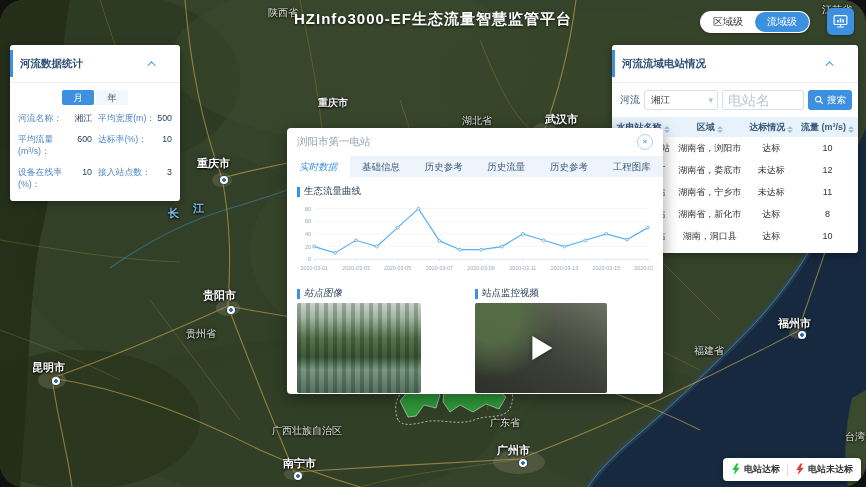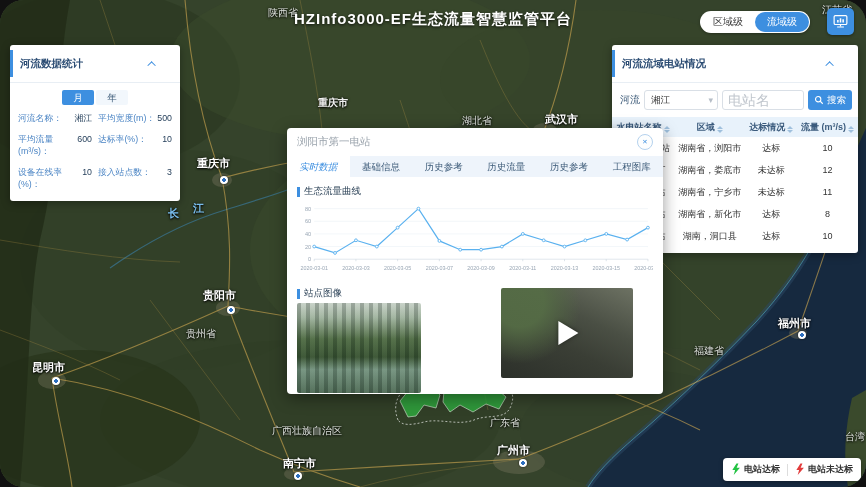--- a/index.html
+++ b/index.html
@@ -76,21 +76,21 @@
   .modal-close{width:16px;height:16px;border-radius:50%;border:1px solid #b5d2ee;background:#fdfefe;
     color:#3d8fe0;font-size:8px;line-height:14px;text-align:center;cursor:pointer;}
   .modal-tabs{display:flex;height:21px;background:#eef4fb;}
   .m-tab{flex:1;text-align:center;font-size:9.5px;line-height:21px;color:#3c5a78;cursor:pointer;}
   .m-tab.active{background:#fff;color:#3d8fe0;font-style:italic;}
   .modal-body{padding:6px 10px 0;}
   .sec-title{display:flex;align-items:center;gap:4px;font-size:9.5px;color:#2c4257;margin:2px 0 3px;}
   .sec-bar{width:3px;height:10px;background:#3d8fe0;}
   .chart-box{width:356px;height:80px;}
   .media-row{display:flex;margin-top:4px;}
-  .media-col1{width:204px;}
+  .media-col1{width:178px;font-style:italic;}
   .media-col2{flex:1;}
   .photo{border-radius:2px;margin-top:3px;position:relative;overflow:hidden;}
   .photo.forest{width:124px;height:90px;
     background:
       repeating-linear-gradient(90deg,rgba(16,36,18,.30) 0 4px,rgba(90,120,80,.12) 4px 9px),
       linear-gradient(180deg,#d8dfd9 0%,#aebfae 16%,#55704a 40%,#3c5536 60%,#7d9b8a 74%,#55705e 100%);}
   .photo.dam{width:132px;height:90px;
     background:
       radial-gradient(circle at 14% 16%,rgba(86,110,70,.9) 0 18%,rgba(86,110,70,0) 45%),
       linear-gradient(205deg,#6d7263 0%,#4a4f44 35%,#3a3e35 60%,#2c302a 100%);}
@@ -407,20 +407,24 @@
           </svg></div>
       <div class="media-row">
         <div class="media-col1">
           <div class="sec-title">
             <span class="sec-bar"></span>
             <span>站点图像</span>
           </div>
           <div class="photo forest"></div>
         </div>
         <div class="media-col2">
+          <div class="sec-title">
+            <span class="sec-bar"></span>
+            <span>站点监控视频</span>
+          </div>
           <div class="photo dam">
             <span class="play"></span>
           </div>
         </div>
       </div>
     </div>
   </section>
 
   <div class="legend">
       <span class="lg-item">

